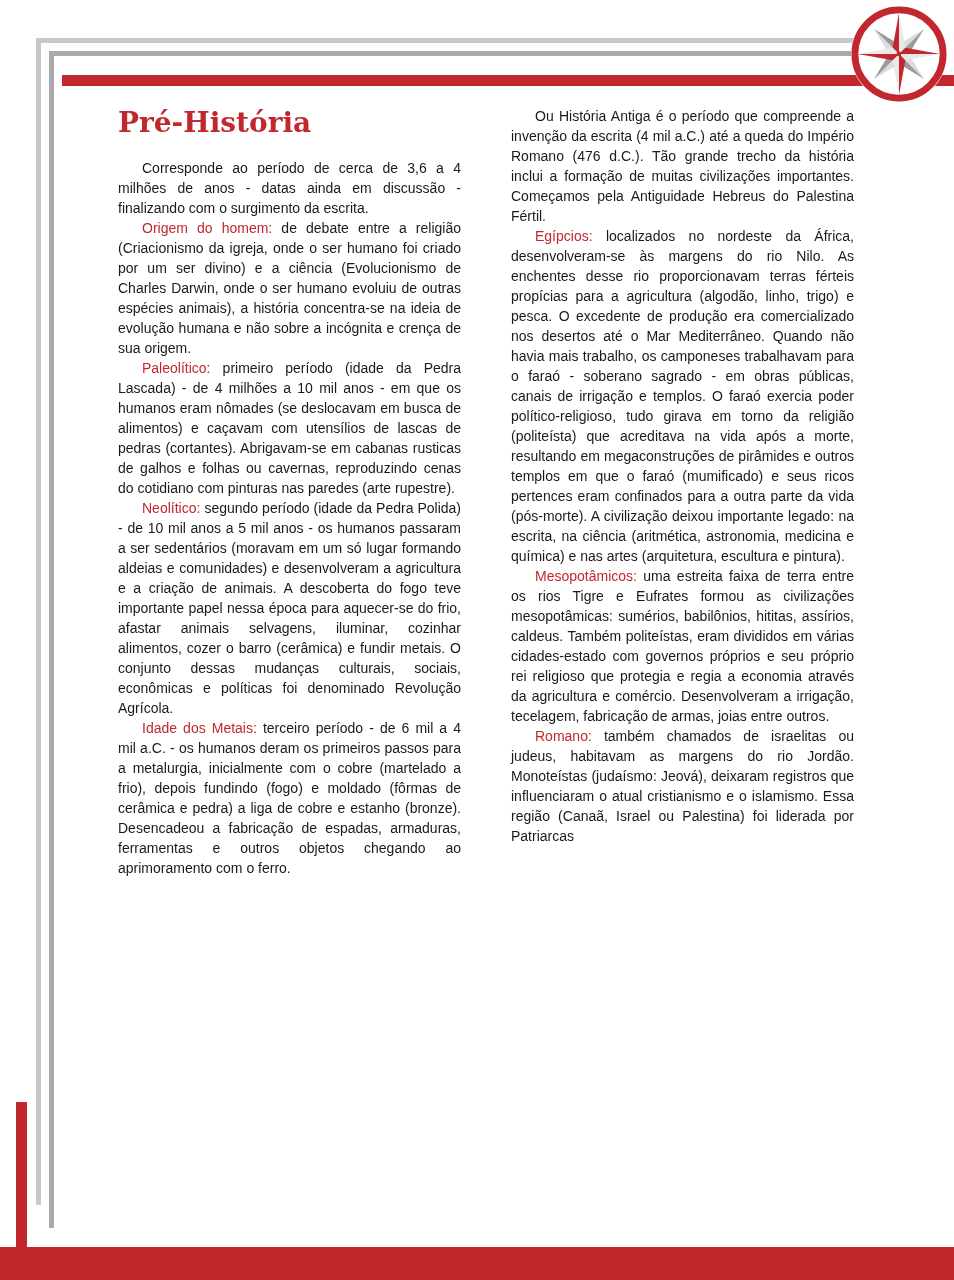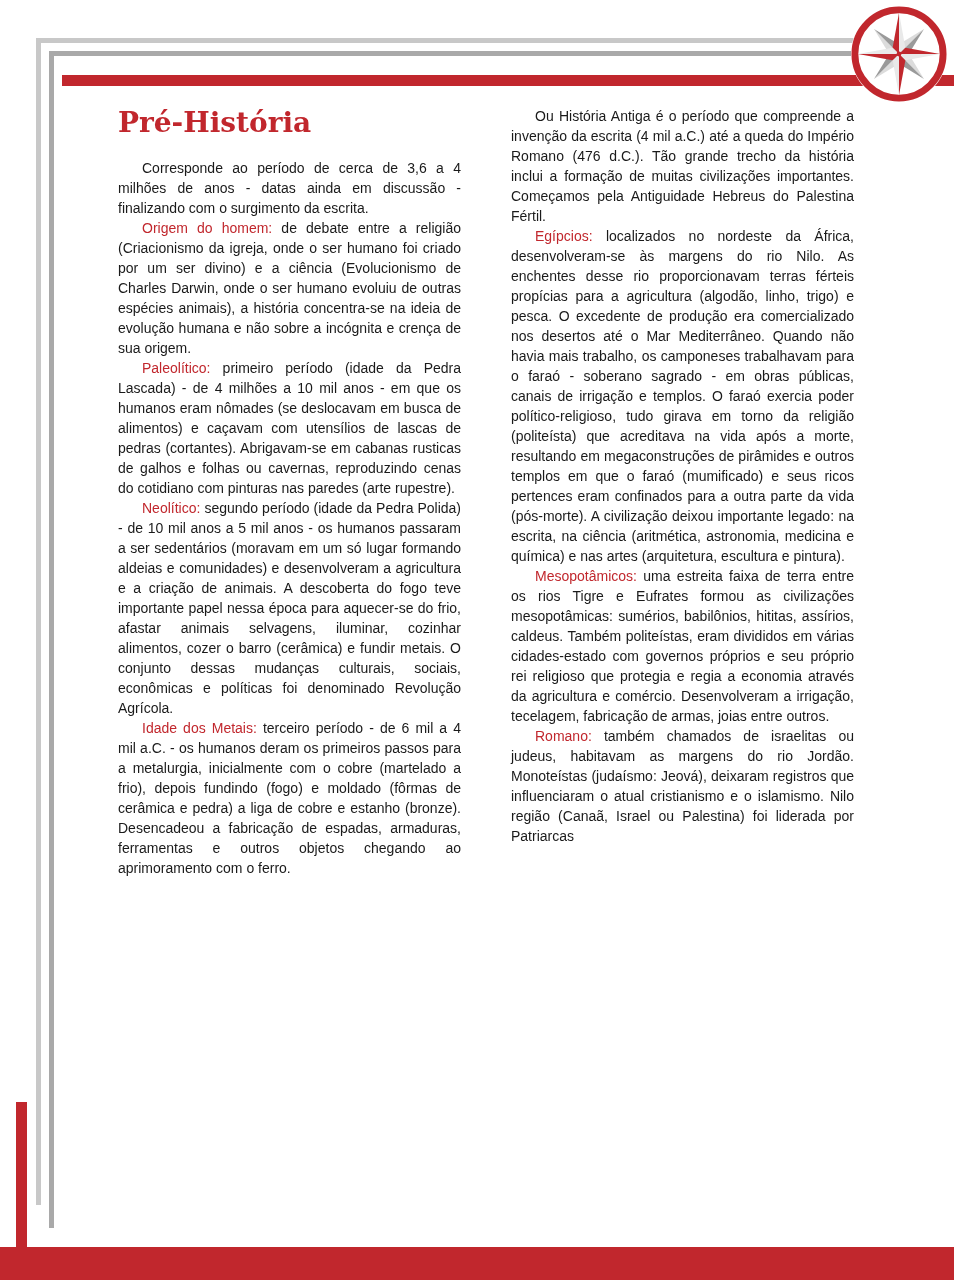--- a/index.html
+++ b/index.html
@@ -100,16 +100,16 @@
         <p><span class="lead">Paleolítico: </span><span>primeiro período (idade da Pedra Lascada) - de 4 milhões a 10 mil anos - em que os humanos eram nômades (se deslocavam em busca de alimentos) e caçavam com utensílios de lascas de pedras (cortantes). Abrigavam-se em cabanas rusticas de galhos e folhas ou cavernas, reproduzindo cenas do cotidiano com pinturas nas paredes (arte rupestre).</span></p>
         <p><span class="lead">Neolítico: </span><span>segundo período (idade da Pedra Polida) - de 10 mil anos a 5 mil anos - os humanos passaram a ser sedentários (moravam em um só lugar formando aldeias e comunidades) e desenvolveram a agricultura e a criação de animais. A descoberta do fogo teve importante papel nessa época para aquecer-se do frio, afastar animais selvagens, iluminar, cozinhar alimentos, cozer o barro (cerâmica) e fundir metais. O conjunto dessas mudanças culturais, sociais, econômicas e políticas foi denominado Revolução Agrícola.</span></p>
         <p><span class="lead">Idade dos Metais: </span><span>terceiro período - de 6 mil a 4 mil a.C. - os humanos deram os primeiros passos para a metalurgia, inicialmente com o cobre (martelado a frio), depois fundindo (fogo) e moldado (fôrmas de cerâmica e pedra) a liga de cobre e estanho (bronze). Desencadeou a fabricação de espadas, armaduras, ferramentas e outros objetos chegando ao aprimoramento com o ferro.</span></p>
       </div>
   </section>
   <section class="col">
     <div class="paragraphs">
         <p><span>Ou História Antiga é o período que compreende a invenção da escrita (4 mil a.C.) até a queda do Império Romano (476 d.C.). Tão grande trecho da história inclui a formação de muitas civilizações importantes. Começamos pela </span><span class="bold">Antiguidade Hebreus</span><span> do Palestina Fértil.</span></p>
         <p><span class="lead">Egípcios: </span><span>localizados no nordeste da África, desenvolveram-se às margens do rio Nilo. As enchentes desse rio proporcionavam terras férteis propícias para a agricultura (algodão, linho, trigo) e pesca. O excedente de produção era comercializado nos desertos até o Mar Mediterrâneo. Quando não havia mais trabalho, os camponeses trabalhavam para o faraó - soberano sagrado - em obras públicas, canais de irrigação e templos. O faraó exercia poder político-religioso, tudo girava em torno da religião (politeísta) que acreditava na vida após a morte, resultando em megaconstruções de pirâmides e outros templos em que o faraó (mumificado) e seus ricos pertences eram confinados para a outra parte da vida (pós-morte). A civilização deixou importante legado: na escrita, na ciência (aritmética, astronomia, medicina e química) e nas artes (arquitetura, escultura e pintura).</span></p>
         <p><span class="lead">Mesopotâmicos: </span><span>uma estreita faixa de terra entre os rios Tigre e Eufrates formou as civilizações mesopotâmicas: sumérios, babilônios, hititas, assírios, caldeus. Também politeístas, eram divididos em várias cidades-estado com governos próprios e seu próprio rei religioso que protegia e regia a economia através da agricultura e comércio. Desenvolveram a irrigação, tecelagem, fabricação de armas, joias entre outros.</span></p>
-        <p><span class="lead">Romano: </span><span>também chamados de israelitas ou judeus, habitavam as margens do rio Jordão. Monoteístas (judaísmo: Jeová), deixaram registros que influenciaram o atual cristianismo e o islamismo. Nilo região (Canaã, Israel ou Palestina) foi liderada por Patriarcas</span></p>
+        <p><span class="lead">Romano: </span><span>também chamados de israelitas ou judeus, habitavam as margens do rio Jordão. Monoteístas (judaísmo: Jeová), deixaram registros que influenciaram o atual cristianismo e o islamismo. Essa região (Canaã, Israel ou Palestina) foi liderada por Patriarcas</span></p>
       </div>
   </section>
 </main>
 
 </body></html>

